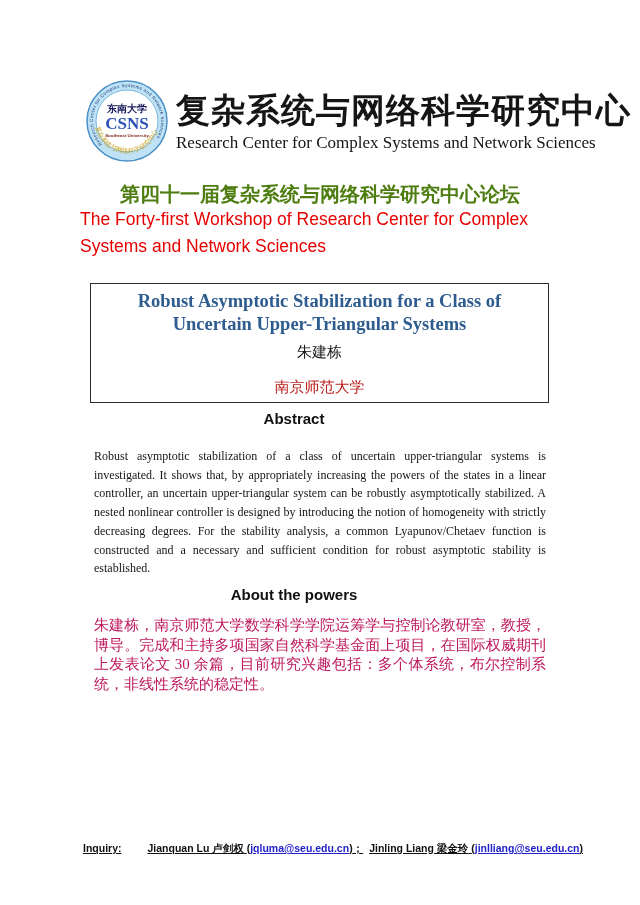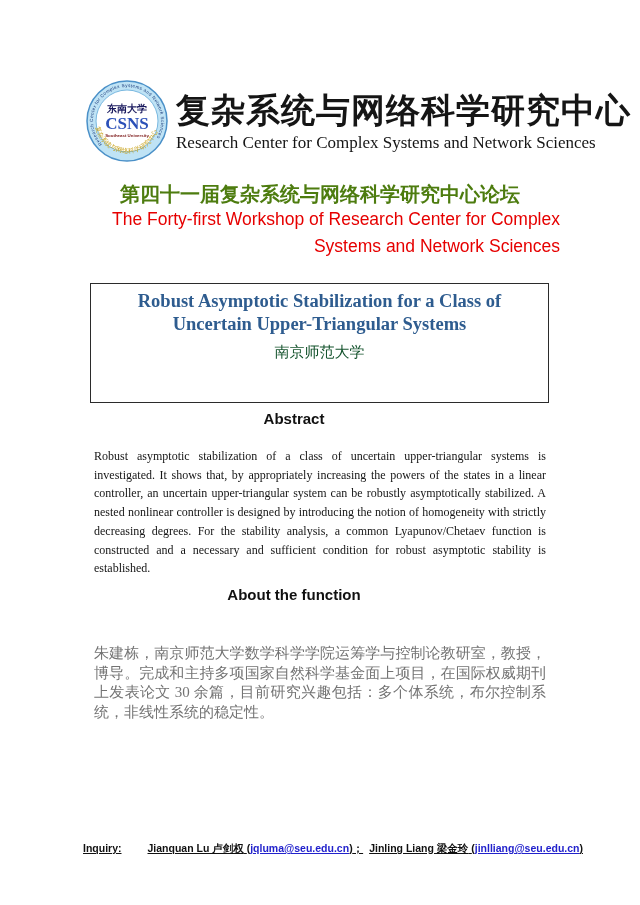--- a/index.html
+++ b/index.html
@@ -47,21 +47,21 @@
     text-align: center;
     font-family: "Liberation Serif", serif;
     font-weight: bold;
     font-size: 20px;
     color: #4d7c0f;
   }
   .workshop-en {
     position: absolute;
     left: 80px; top: 206px;
     width: 480px;
-    text-align: right;
+    text-align: left;
     font-family: "Liberation Sans", sans-serif;
     font-size: 17.5px;
     line-height: 27px;
     color: #e60000;
   }
 
   
   .talk-box {
     position: absolute;
     left: 90px; top: 283px;
@@ -78,23 +78,23 @@
     font-size: 18.5px;
     line-height: 22.5px;
     color: #2e5c8f;
   }
   .talk-speaker {
     margin-top: 8px;
     font-size: 15px;
     color: #151515;
   }
   .talk-affiliation {
-    margin-top: 8px;
-    font-size: 15px;
-    color: #14532d;
+    margin-top: 16px;
+    font-size: 15px;
+    color: #b91c1c;
   }
 
   
   .section-heading {
     position: absolute;
     left: 0;
     width: 588px;
     text-align: center;
     font-family: "Liberation Sans", sans-serif;
     font-weight: bold;
@@ -110,26 +110,26 @@
     left: 94px; top: 447px;
     width: 452px;
     font-family: "Liberation Serif", serif;
     font-size: 12px;
     line-height: 18.7px;
     color: #151515;
     text-align: justify;
   }
   .bio-body {
     position: absolute;
-    left: 94px; top: 644px;
+    left: 94px; top: 616px;
     width: 452px;
     font-family: "Liberation Serif", serif;
     font-size: 15px;
     line-height: 19.5px;
-    color: #737373;
+    color: #be185d;
     text-align: justify;
   }
 
   
   .footer {
     position: absolute;
     left: 83px; top: 842px;
     width: 520px;
     font-family: "Liberation Sans", sans-serif;
     font-size: 10.5px;
@@ -176,27 +176,28 @@
       <div class="logo-title-zh">复杂系统与网络科学研究中心</div>
       <div class="logo-title-en">Research Center for Complex Systems and Network Sciences</div>
     </div>
   </div>
 
   <div class="workshop-zh">第四十一届复杂系统与网络科学研究中心论坛</div>
   <div class="workshop-en">The Forty-first Workshop of Research Center for Complex Systems and Network Sciences</div>
 
   <div class="talk-box">
     <div class="talk-title">Robust Asymptotic Stabilization for a Class of Uncertain Upper-Triangular Systems</div>
+    <div class="talk-speaker">朱建栋</div>
     <div class="talk-affiliation">南京师范大学</div>
   </div>
 
   <div class="section-heading abstract-heading">Abstract</div>
   <div class="abstract-body">Robust asymptotic stabilization of a class of uncertain upper-triangular systems is investigated. It shows that, by appropriately increasing the powers of the states in a linear controller, an uncertain upper-triangular system can be robustly asymptotically stabilized. A nested nonlinear controller is designed by introducing the notion of homogeneity with strictly decreasing degrees. For the stability analysis, a common Lyapunov/Chetaev function is constructed and a necessary and sufficient condition for robust asymptotic stability is established.</div>
 
-  <div class="section-heading speaker-heading">About the function</div>
+  <div class="section-heading speaker-heading">About the powers</div>
   <div class="bio-body">朱建栋，南京师范大学数学科学学院运筹学与控制论教研室，教授，博导。完成和主持多项国家自然科学基金面上项目，在国际权威期刊上发表论文 30 余篇，目前研究兴趣包括：多个体系统，布尔控制系统，非线性系统的稳定性。</div>
 
   <div class="footer">
     <span class="inquiry-label">Inquiry:</span><span>Jianquan Lu 卢剑权</span>
     <span class="paren">(</span><a href="#">jqluma@seu.edu.cn</a><span class="paren">)</span><span class="sep">；</span><span>Jinling Liang 梁金玲</span>
     <span class="paren">(</span><a href="#">jinlliang@seu.edu.cn</a><span class="paren">)</span>
   </div>
 
 </div>
 

